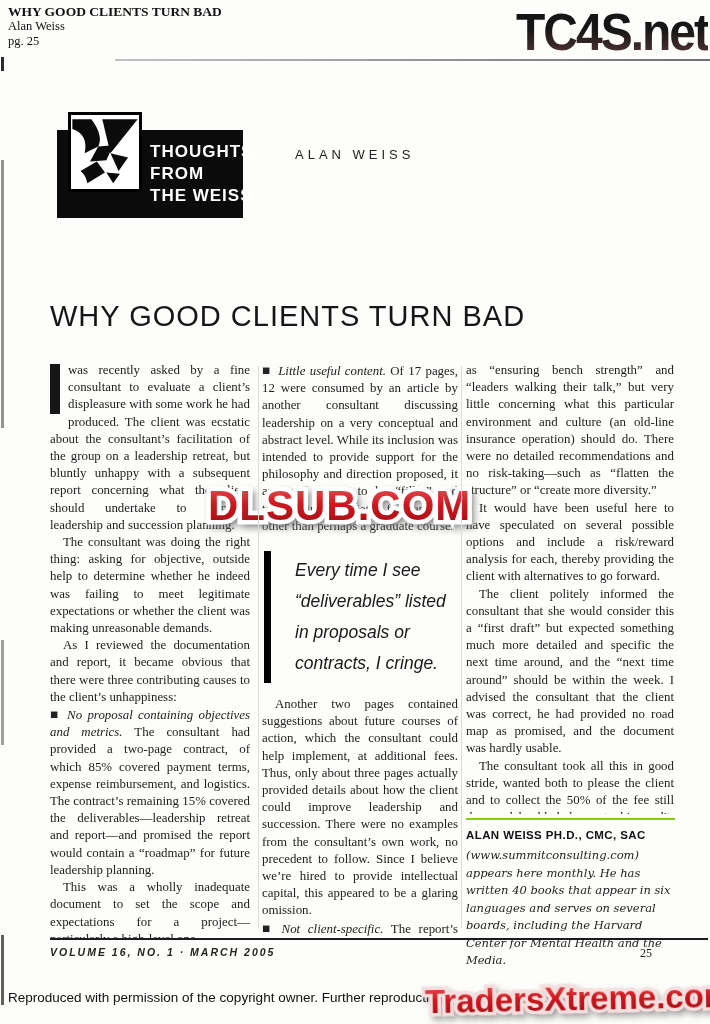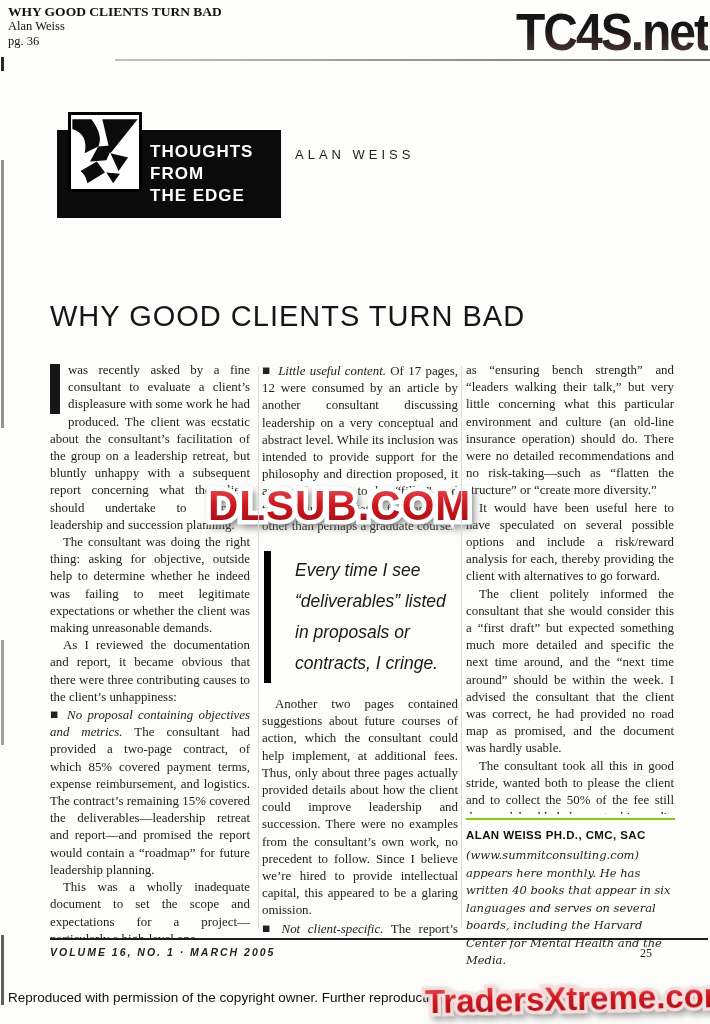--- a/index.html
+++ b/index.html
@@ -28,21 +28,21 @@
              text-shadow:0 0 3px rgba(130,130,130,.9),3px 4px 4px rgba(90,90,90,.7);}
   .wm-bubble .front{position:relative;
              background:linear-gradient(180deg,#ea5a5f 0%,#cd181e 48%,#9d0d12 100%);
              -webkit-background-clip:text;background-clip:text;color:transparent;}
   .wm-mid{left:208px;top:482px;font-size:42px;letter-spacing:1px;}
   .wm-bot{left:425px;top:980px;font-size:33px;transform:rotate(-1.2deg);}
   .wm-bot .back{-webkit-text-stroke:7px #f6dede;
              text-shadow:0 0 2px rgba(120,40,40,.9),2px 3px 3px rgba(90,90,90,.7);}
 
   
-  .banner{left:57px;top:130px;width:224px;height:88px;background:#0b0b0b;}
+  .banner{left:57px;top:130px;width:186px;height:88px;background:#0b0b0b;}
   .banner .txt{position:absolute;left:93px;top:11px;color:#fff;
                font-family:"Liberation Sans",sans-serif;font-weight:bold;
                font-size:17px;line-height:22px;letter-spacing:1px;}
   .logo{left:68px;top:112px;width:68px;height:74px;background:#fff;
         border:3px solid #000;}
   .byline{left:295px;top:147px;font-family:"Liberation Sans",sans-serif;
           font-size:13px;letter-spacing:4px;color:#222;}
 
   
   .title{left:50px;top:300px;font-family:"Liberation Sans",sans-serif;
@@ -88,31 +88,31 @@
   .sm4{top:935px;height:70px;opacity:.75;}
   .coldiv{top:366px;height:562px;width:1px;background:#dcdcda;}
   .cd1{left:258px;}.cd2{left:461px;}
 </style>
 </head>
 <body>
 
 <div class="abs cite">
   <div class="t">WHY GOOD CLIENTS TURN BAD</div>
   <div>Alan Weiss</div>
-  <div>pg. 36</div>
+  <div>pg. 25</div>
 </div>
 
 <div class="abs wm-top">TC4S.net</div>
 <div class="abs head-rule"></div>
 
 <div class="abs banner">
   <div class="txt">
     <div>THOUGHTS</div>
     <div>FROM</div>
-    <div>THE EDGE</div>
+    <div>THE WEISS</div>
   </div>
 </div>
 <div class="abs logo">
   <svg width="68" height="74" viewBox="0 0 100 100">
     <polygon points="46,2 98,2 58,52" fill="#0b0b0b"></polygon>
     <path d="M2,2 L30,2 Q48,26 40,42 L20,52 Q26,24 2,16 Z" fill="#0b0b0b"></path>
     <polygon points="40,42 62,40 52,62 28,64" fill="#0b0b0b"></polygon>
     <polygon points="58,52 84,58 70,78" fill="#0b0b0b"></polygon>
     <path d="M14,78 L38,64 50,80 24,96 Q22,84 14,78 Z" fill="#0b0b0b"></path>
     <polygon points="52,80 72,82 62,96" fill="#0b0b0b"></polygon>

